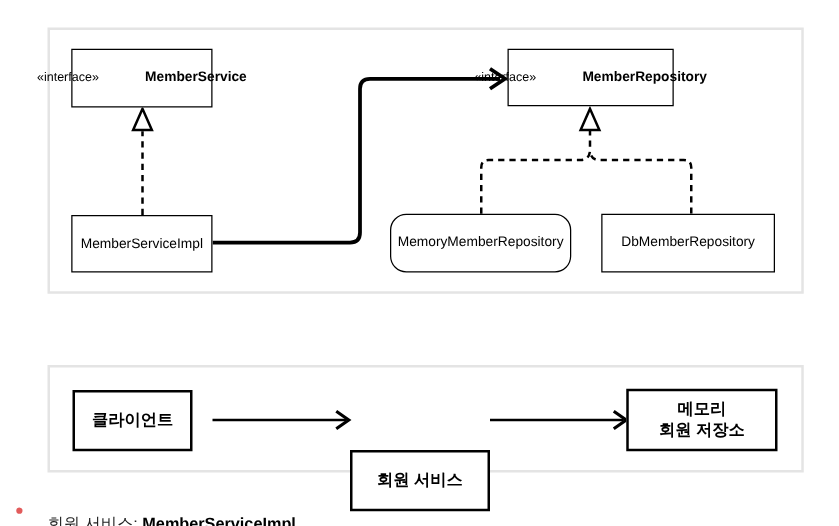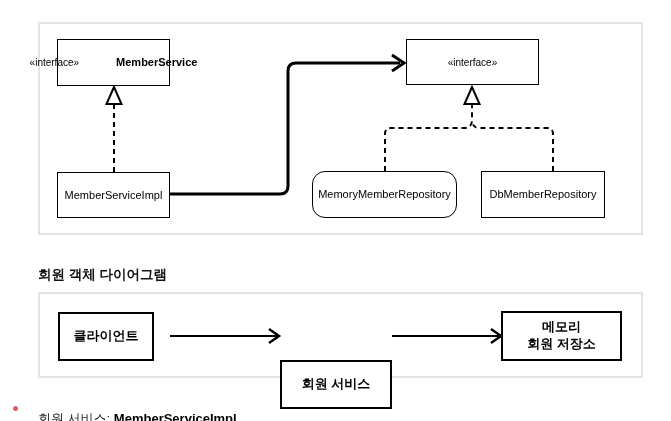--- a/index.html
+++ b/index.html
@@ -119,35 +119,35 @@
     </g>
   </svg>
 
   <div class="uml-box" style="left:57px; top:39px; width:113px; height:47px;">
     <span class="stereotype">«interface»</span>
     <span class="iface-name">MemberService</span>
   </div>
 
   <div class="uml-box" style="left:406px; top:39px; width:133px; height:46px;">
     <span class="stereotype">«interface»</span>
+    <span class="iface-name">MemberRepository</span>
   </div>
 
   <div class="uml-box" style="left:57px; top:172px; width:113px; height:46px;">
     <span>MemberServiceImpl</span>
   </div>
 
   <div class="uml-box" style="left:312px; top:171px; width:145px; height:47px;border-radius:13px;">
     <span>MemoryMemberRepository</span>
   </div>
 
-  <div class="uml-box" style="left:481px; top:171px; width:124px; height:47px;justify-content:center;">
+  <div class="uml-box" style="left:481px; top:171px; width:139px; height:47px;justify-content:center;">
     <span>DbMemberRepository</span>
   </div>
 
-  <div class="section-heading">회원 객체 다이어그램</div>
 
   <div class="node-box" style="left:58px; top:312px; width:96px; height:49px;">
     <span>클라이언트</span>
   </div>
 
   <div class="node-box" style="left:280px; top:312px; width:112px; height:49px;margin-top:48px;">
     <span>회원 서비스</span>
   </div>
 
   <div class="node-box" style="left:501px; top:311px; width:121px; height:50px;">

